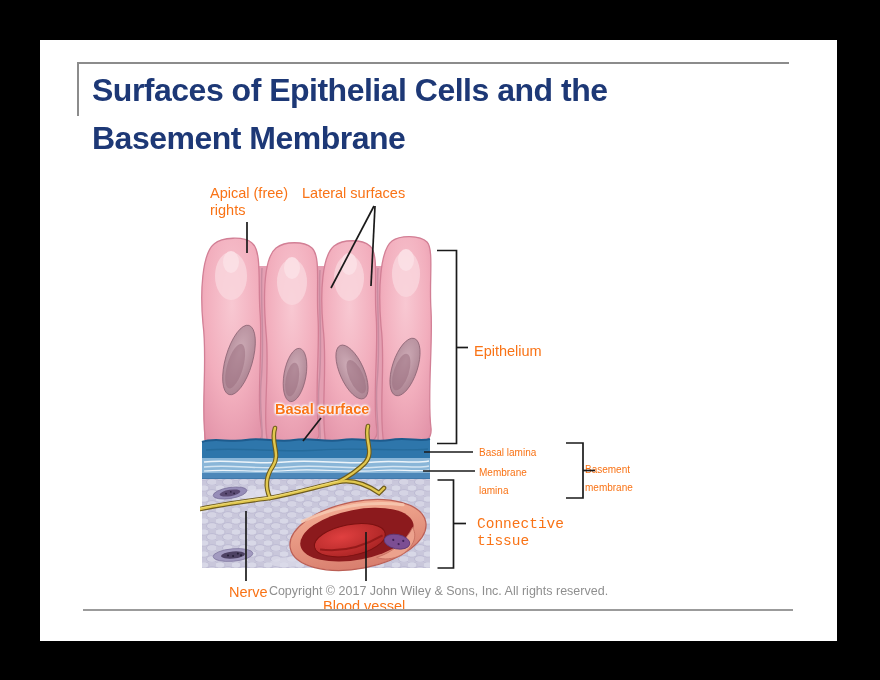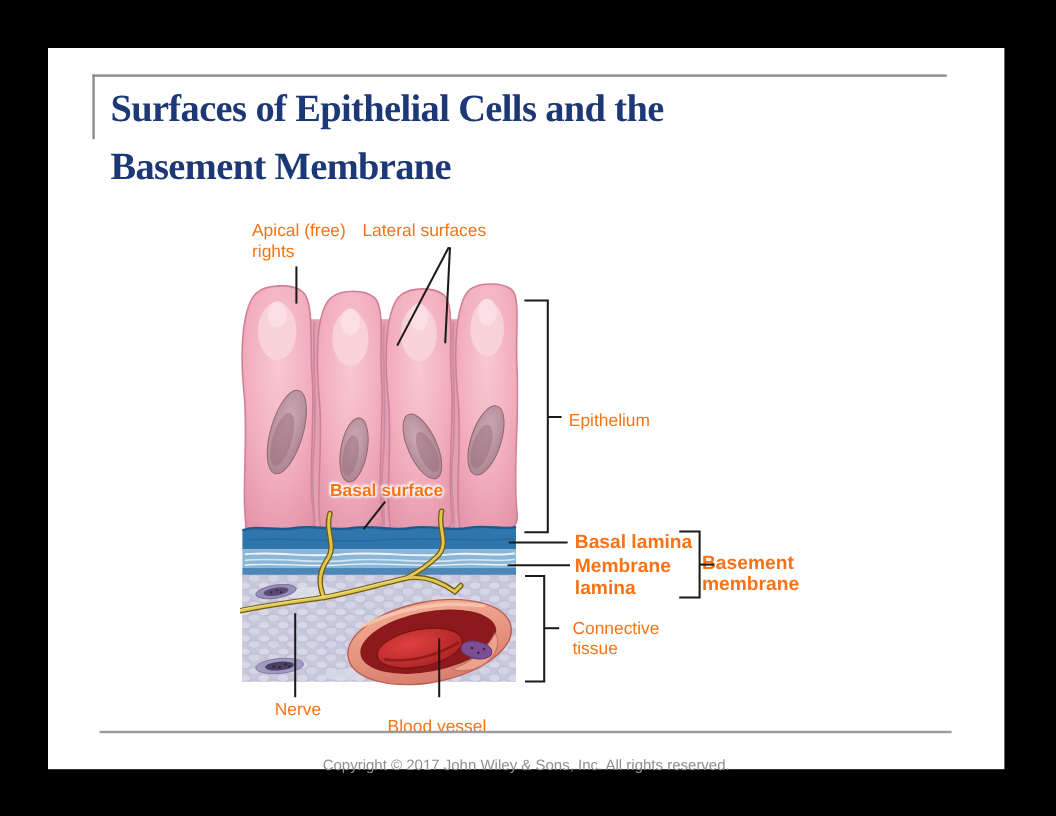--- a/index.html
+++ b/index.html
@@ -3,31 +3,31 @@
 <meta charset="utf-8">
 <style>
   html,body{margin:0;padding:0;background:#000;}
   .frame{position:relative;width:880px;height:680px;background:#000;overflow:hidden;
          font-family:"Liberation Sans",sans-serif;}
   .slide{position:absolute;left:40px;top:40px;width:797px;height:601px;background:#ffffff;}
   
   .title-border-top{position:absolute;left:77px;top:62px;width:712px;height:2px;background:#8c8c8c;}
   .title-border-left{position:absolute;left:77px;top:62px;width:2px;height:54px;background:#8c8c8c;}
   .title{position:absolute;left:92px;top:66px;width:640px;color:#1d3876;font-weight:bold;
-         font-size:32px;line-height:48px;letter-spacing:-0.5px;font-family:Liberation Serif, serif;}
+         font-size:32px;line-height:48px;letter-spacing:-0.5px;}
   
   .lbl{position:absolute;color:#f97316;font-size:14.5px;line-height:17px;white-space:nowrap;}
-  .lbl.bold{font-weight:bold;font-size:16px;line-height:17.5px;}
+  .lbl.bold{font-weight:normal;font-size:10px;line-height:17.5px;}
   .lbl.halo{text-shadow:0 0 3px #fff,0 0 3px #fff,1px 1px 2px #fff,-1px -1px 2px #fff;z-index:6;font-weight:bold;}
   .illustration{position:absolute;left:200px;top:232px;z-index:2;}
   .annot{position:absolute;left:0;top:0;z-index:5;pointer-events:none;}
   .annot path{stroke:#1a1a1a;stroke-width:1.7;fill:none;}
   
   .footer-line{position:absolute;left:83px;top:609px;width:710px;height:2px;background:#9b9b9b;}
-  .copyright{position:absolute;left:40px;top:631px;width:797px;text-align:center;
+  .copyright{position:absolute;left:40px;top:584px;width:797px;text-align:center;
              color:#8f8f8f;font-size:12.5px;}
 </style>
 </head>
 <body>
 
 <div class="frame">
   <div class="slide"></div>
 
   <div class="title-border-top"></div>
   <div class="title-border-left"></div>
@@ -205,21 +205,21 @@
   <div class="lbl halo" style="left:275px;top:401px;">Basal surface</div>
   <div class="lbl bold" style="left:479px;top:444px;">Basal lamina</div>
   <div class="lbl bold" style="left:479px;top:464px;">
     <div>Membrane</div>
     <div>lamina</div>
   </div>
   <div class="lbl bold" style="left:585px;top:461px;">
     <div>Basement</div>
     <div>membrane</div>
   </div>
-  <div class="lbl" style="left:477px;top:516px;">
+  <div class="lbl" style="left:477px;top:516px;font-family:Liberation Mono, monospace;">
     <div>Connective</div>
     <div>tissue</div>
   </div>
   <div class="lbl" style="left:229px;top:584px;">Nerve</div>
   <div class="lbl" style="left:323px;top:584px;margin-top:14px;">Blood vessel</div>
 
   <div class="footer-line"></div>
   <div class="copyright">Copyright © 2017 John Wiley &amp; Sons, Inc. All rights reserved.</div>
 </div>
 

